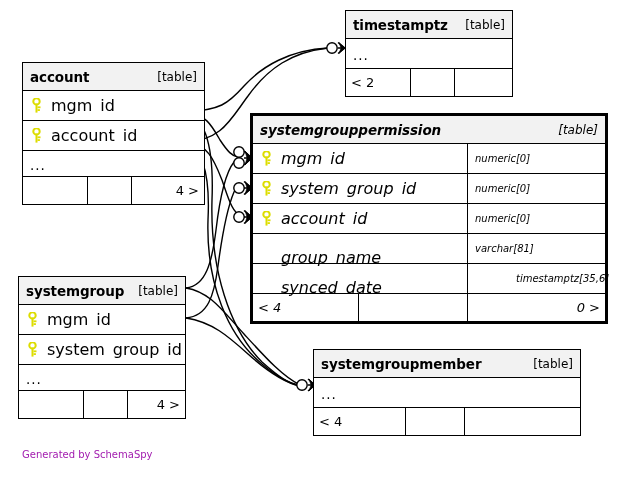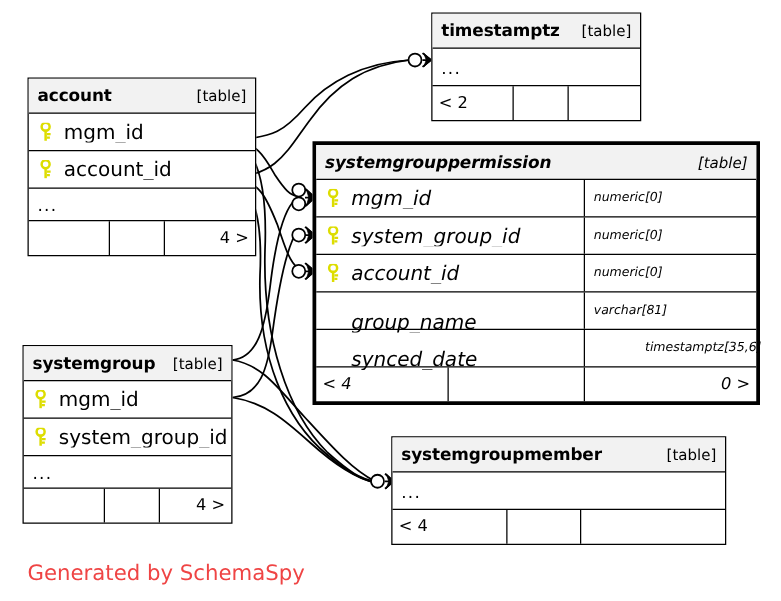--- a/index.html
+++ b/index.html
@@ -169,22 +169,22 @@
     border-left: none;
   }
   .footer-cell.align-left { justify-content: flex-start; }
   .footer-cell.align-right { justify-content: flex-end; }
 
   
   #generated-caption {
     position: absolute;
     left: 22px;
     top: 449px;
-    font-size: 17px;
-    color: #ef4444;
+    font-size: 10px;
+    color: #a21caf;
     z-index: 4;
     white-space: nowrap;
   }
 </style>
 </head>
 <body>
 
 <div id="diagram-canvas">
 
   <svg id="connector-layer" viewBox="0 0 625 481" xmlns="http://www.w3.org/2000/svg">

